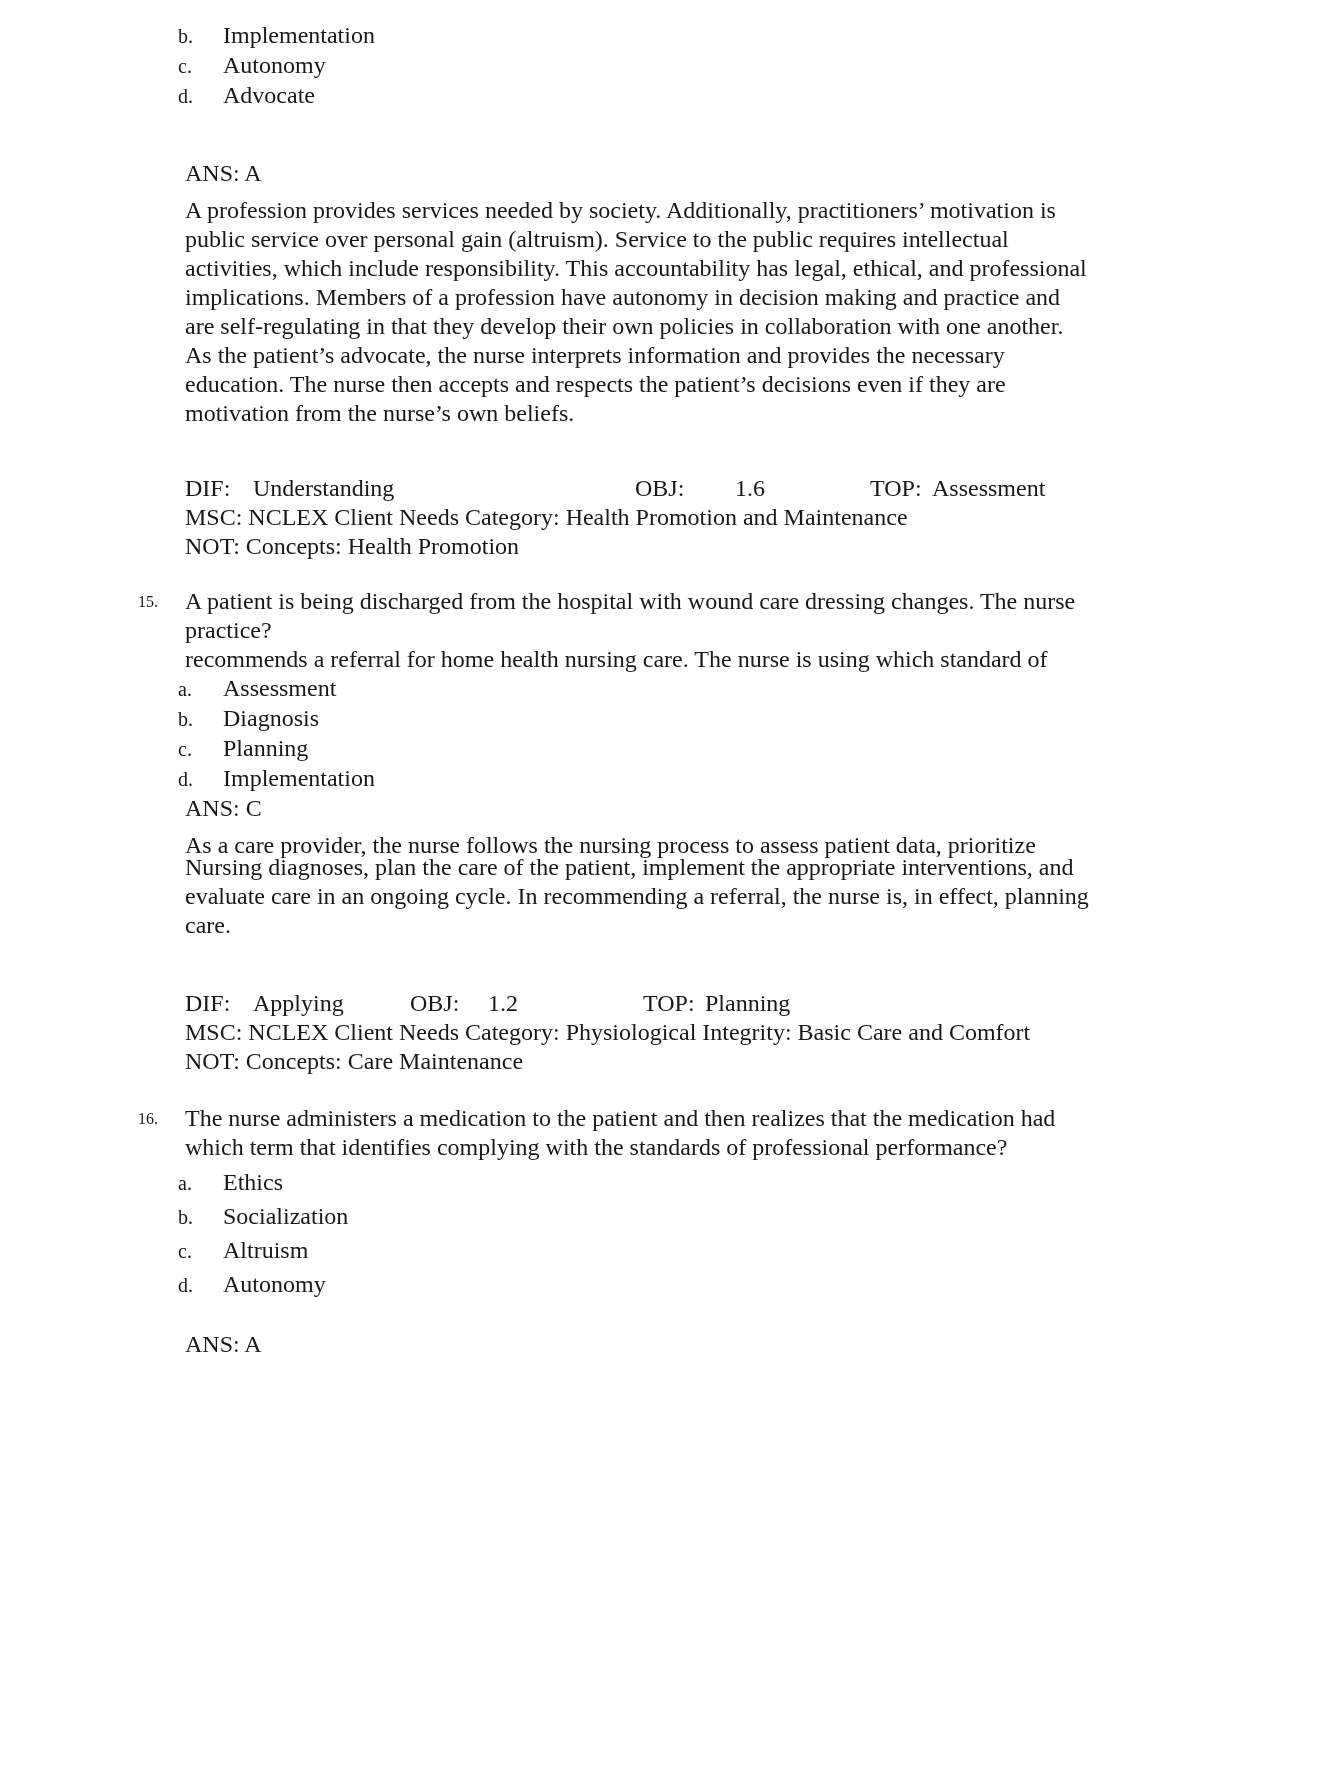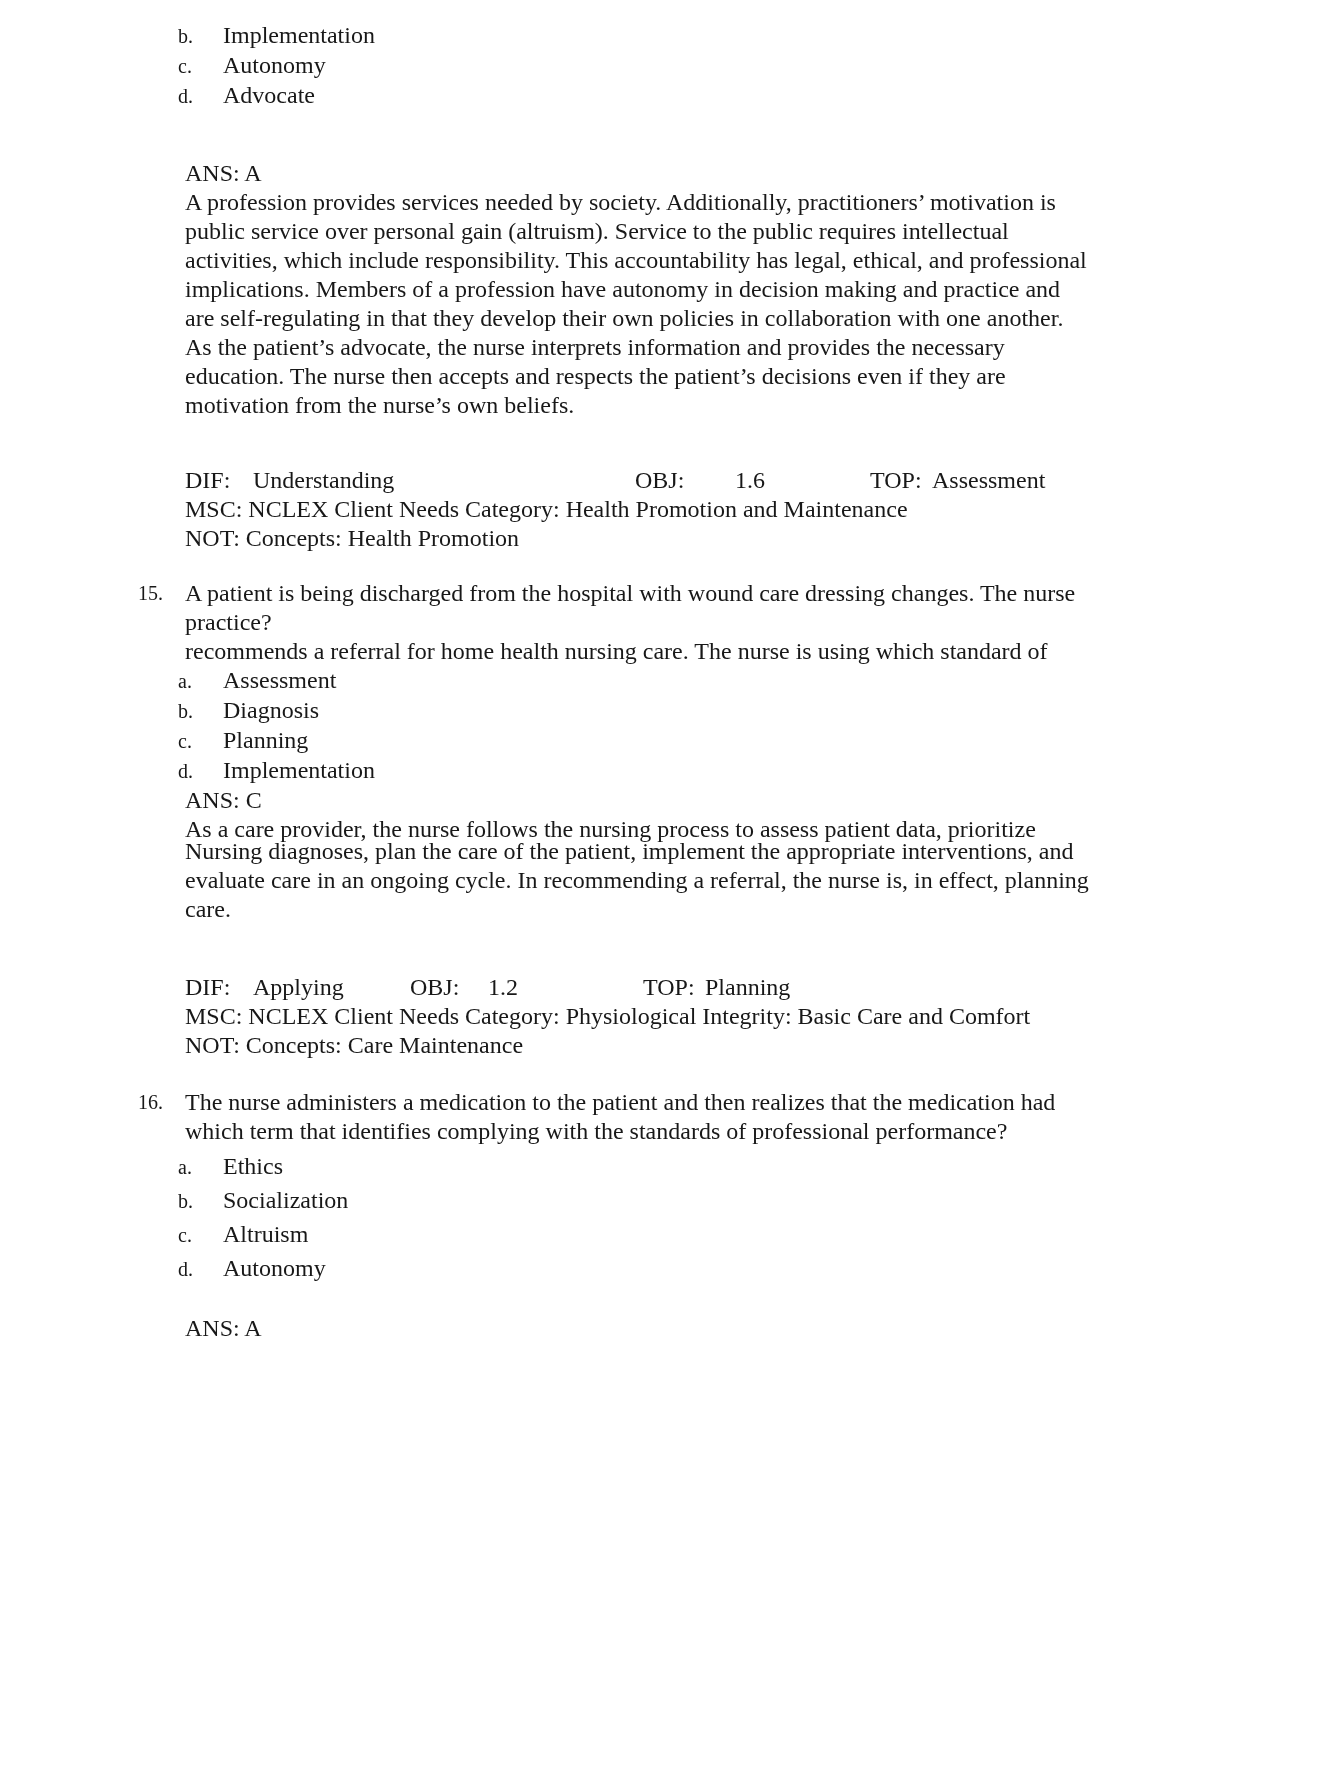--- a/index.html
+++ b/index.html
@@ -37,21 +37,21 @@
   .option .letter {
     display: inline-block;
     width: 45px;
     font-size: 20px;
   }
   .ans-line {
     line-height: 29px;
     white-space: nowrap;
   }
   .rationale {
-    margin-top: 0;
+    margin-top: 8px;
   }
   .tight {
     margin-top: -7px;
   }
   .meta-line {
     position: relative;
     line-height: 29px;
     white-space: nowrap;
   }
   .dif-label {
@@ -70,21 +70,21 @@
   .obj-label-wide { display: inline-block; width: 100px; }
   .obj-label-narrow { display: inline-block; width: 78px; }
   .top-label { display: inline-block; width: 62px; }
   .question {
     position: relative;
   }
   .qnum {
     position: absolute;
     left: -47px;
     top: 0;
-    font-size: 20px;
+    font-size: 16px;
     line-height: 29px;
   }
   
   .gap-ans14   { margin-top: 48px; }
   .gap-meta14  { margin-top: 46px; }
   .gap-q15     { margin-top: 26px; }
   .gap-ans15   { margin-top: 0; }
   .gap-meta15  { margin-top: 49px; }
   .gap-q16     { margin-top: 28px; }
   .gap-opts16  { margin-top: 4px; }

